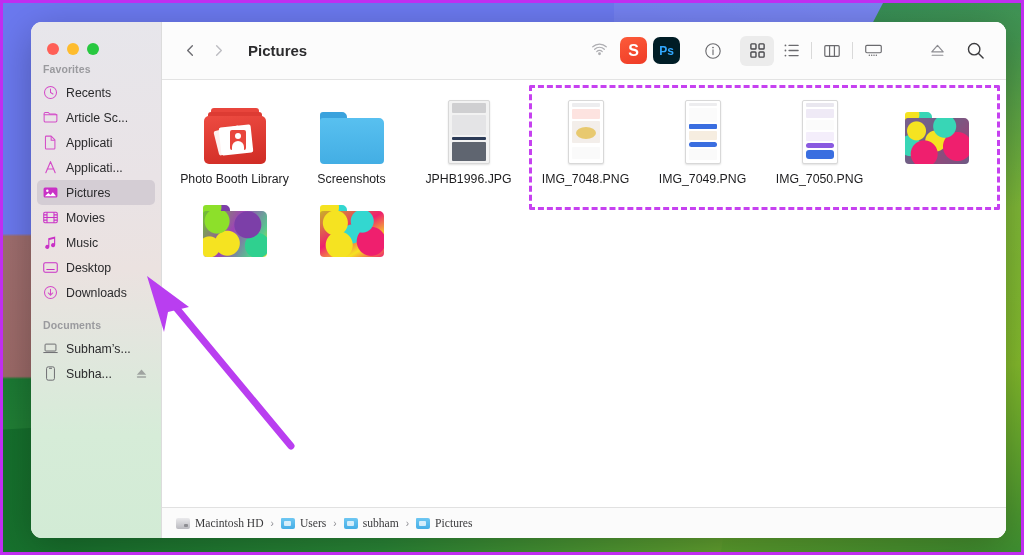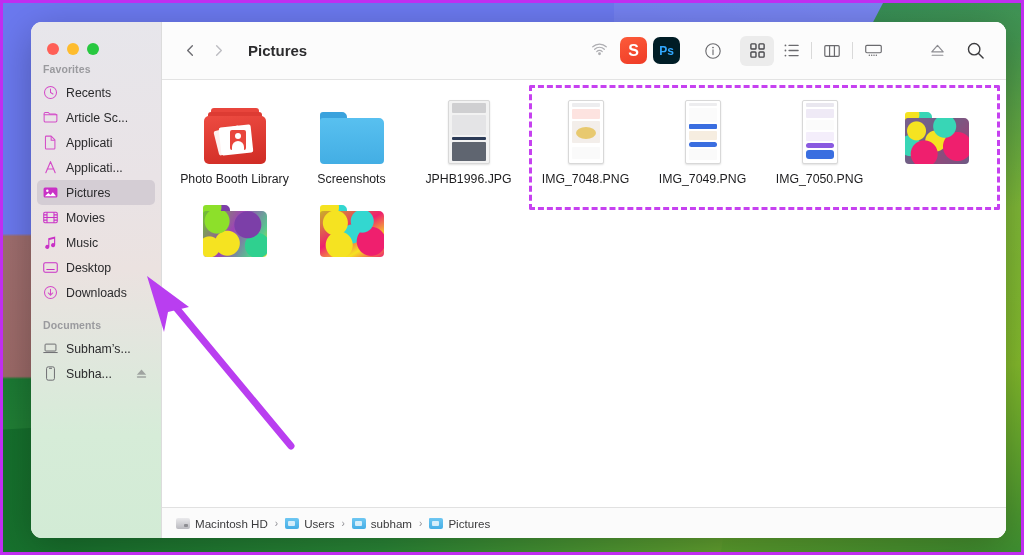--- a/index.html
+++ b/index.html
@@ -372,21 +372,21 @@
     flex: 0 0 30px;
     display: flex;
     align-items: center;
     padding-left: 14px;
     gap: 5px;
     background: #fbfbfb;
     border-top: 1px solid #e1e1e1;
     font-size: 11.6px;
     color: #3a3a3c;
   }
-  .pathbar .crumb { display: flex; align-items: center; gap: 5px; }
+  .pathbar .crumb { display: flex; align-items: center; gap: 5px; font-family: Liberation Serif, serif; }
   .pathbar .sep { color: #8e8e93; font-size: 10px; margin: 0 2px; }
   .mini-folder {
     width: 14px; height: 11px;
     border-radius: 1px 2px 2px 2px;
     background: linear-gradient(180deg,#6ec7f2,#45aee6);
     position: relative;
   }
   .mini-folder::after {
     content: ''; position: absolute;
     left: 3px; top: 3px; width: 7px; height: 5px;

